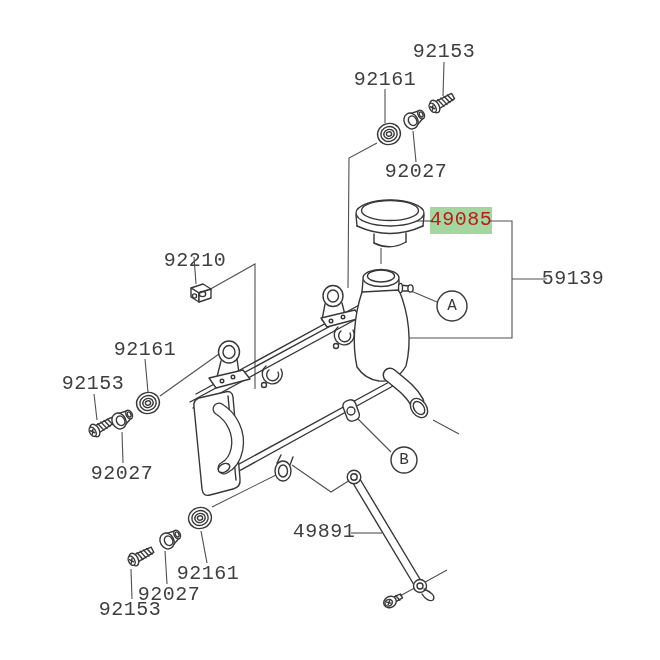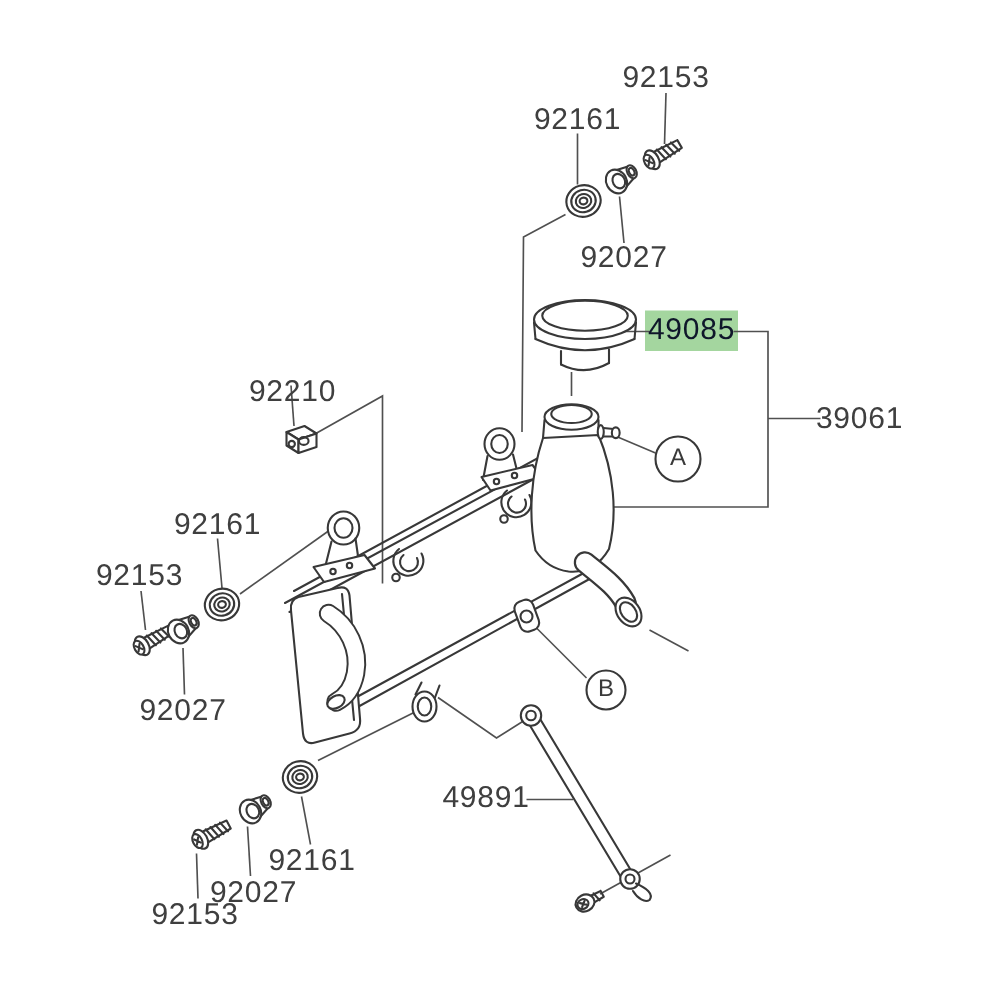--- a/index.html
+++ b/index.html
@@ -1,21 +1,21 @@
 <!DOCTYPE html>
 <html><head>
 <meta charset="utf-8">
 <style>
   html,body{margin:0;padding:0;background:#ffffff;}
   .stage{position:relative;width:660px;height:658px;background:#fff;overflow:hidden;
-         font-family:Liberation Sans, sans-serif;border-radius:23px;}
+         font-family:Liberation Mono, monospace;border-radius:23px;}
   .stage svg{position:absolute;left:0;top:0;}
   .lbl{position:absolute;transform:translate(-50%,-50%);font-size:20px;color:#3f3f3f;
        letter-spacing:.5px;white-space:nowrap;line-height:1;}
-  .lbl.hl{color:#0f172a;}
+  .lbl.hl{color:#b91c1c;}
   .co{position:absolute;transform:translate(-50%,-50%);font-size:16px;color:#3a3a3a;line-height:1;}
 </style>
 </head>
 <body>
 
 <div class="stage">
 
 <svg width="660" height="660" viewBox="0 0 660 660">
 
   <defs>
@@ -194,21 +194,21 @@
 
     <circle cx="452" cy="306" r="15" fill="#fff"></circle>
     <circle cx="404" cy="460" r="13" fill="#fff"></circle>
   </g>
 </svg>
 
 <div class="lbl" style="left:444px;top:52px">92153</div>
 <div class="lbl" style="left:385px;top:80px">92161</div>
 <div class="lbl" style="left:416px;top:172px">92027</div>
 <div class="lbl hl" style="left:461px;top:220px">49085</div>
-<div class="lbl" style="left:573px;top:279px">39061</div>
+<div class="lbl" style="left:573px;top:279px">59139</div>
 <div class="lbl" style="left:195px;top:261px">92210</div>
 <div class="lbl" style="left:145px;top:350px">92161</div>
 <div class="lbl" style="left:93px;top:384px">92153</div>
 <div class="lbl" style="left:122px;top:474px">92027</div>
 <div class="lbl" style="left:208px;top:574px">92161</div>
 <div class="lbl" style="left:169px;top:595px">92027</div>
 <div class="lbl" style="left:130px;top:610px">92153</div>
 <div class="lbl" style="left:324px;top:532px">49891</div>
 
 <div class="co" style="left:452px;top:306px">A</div>

